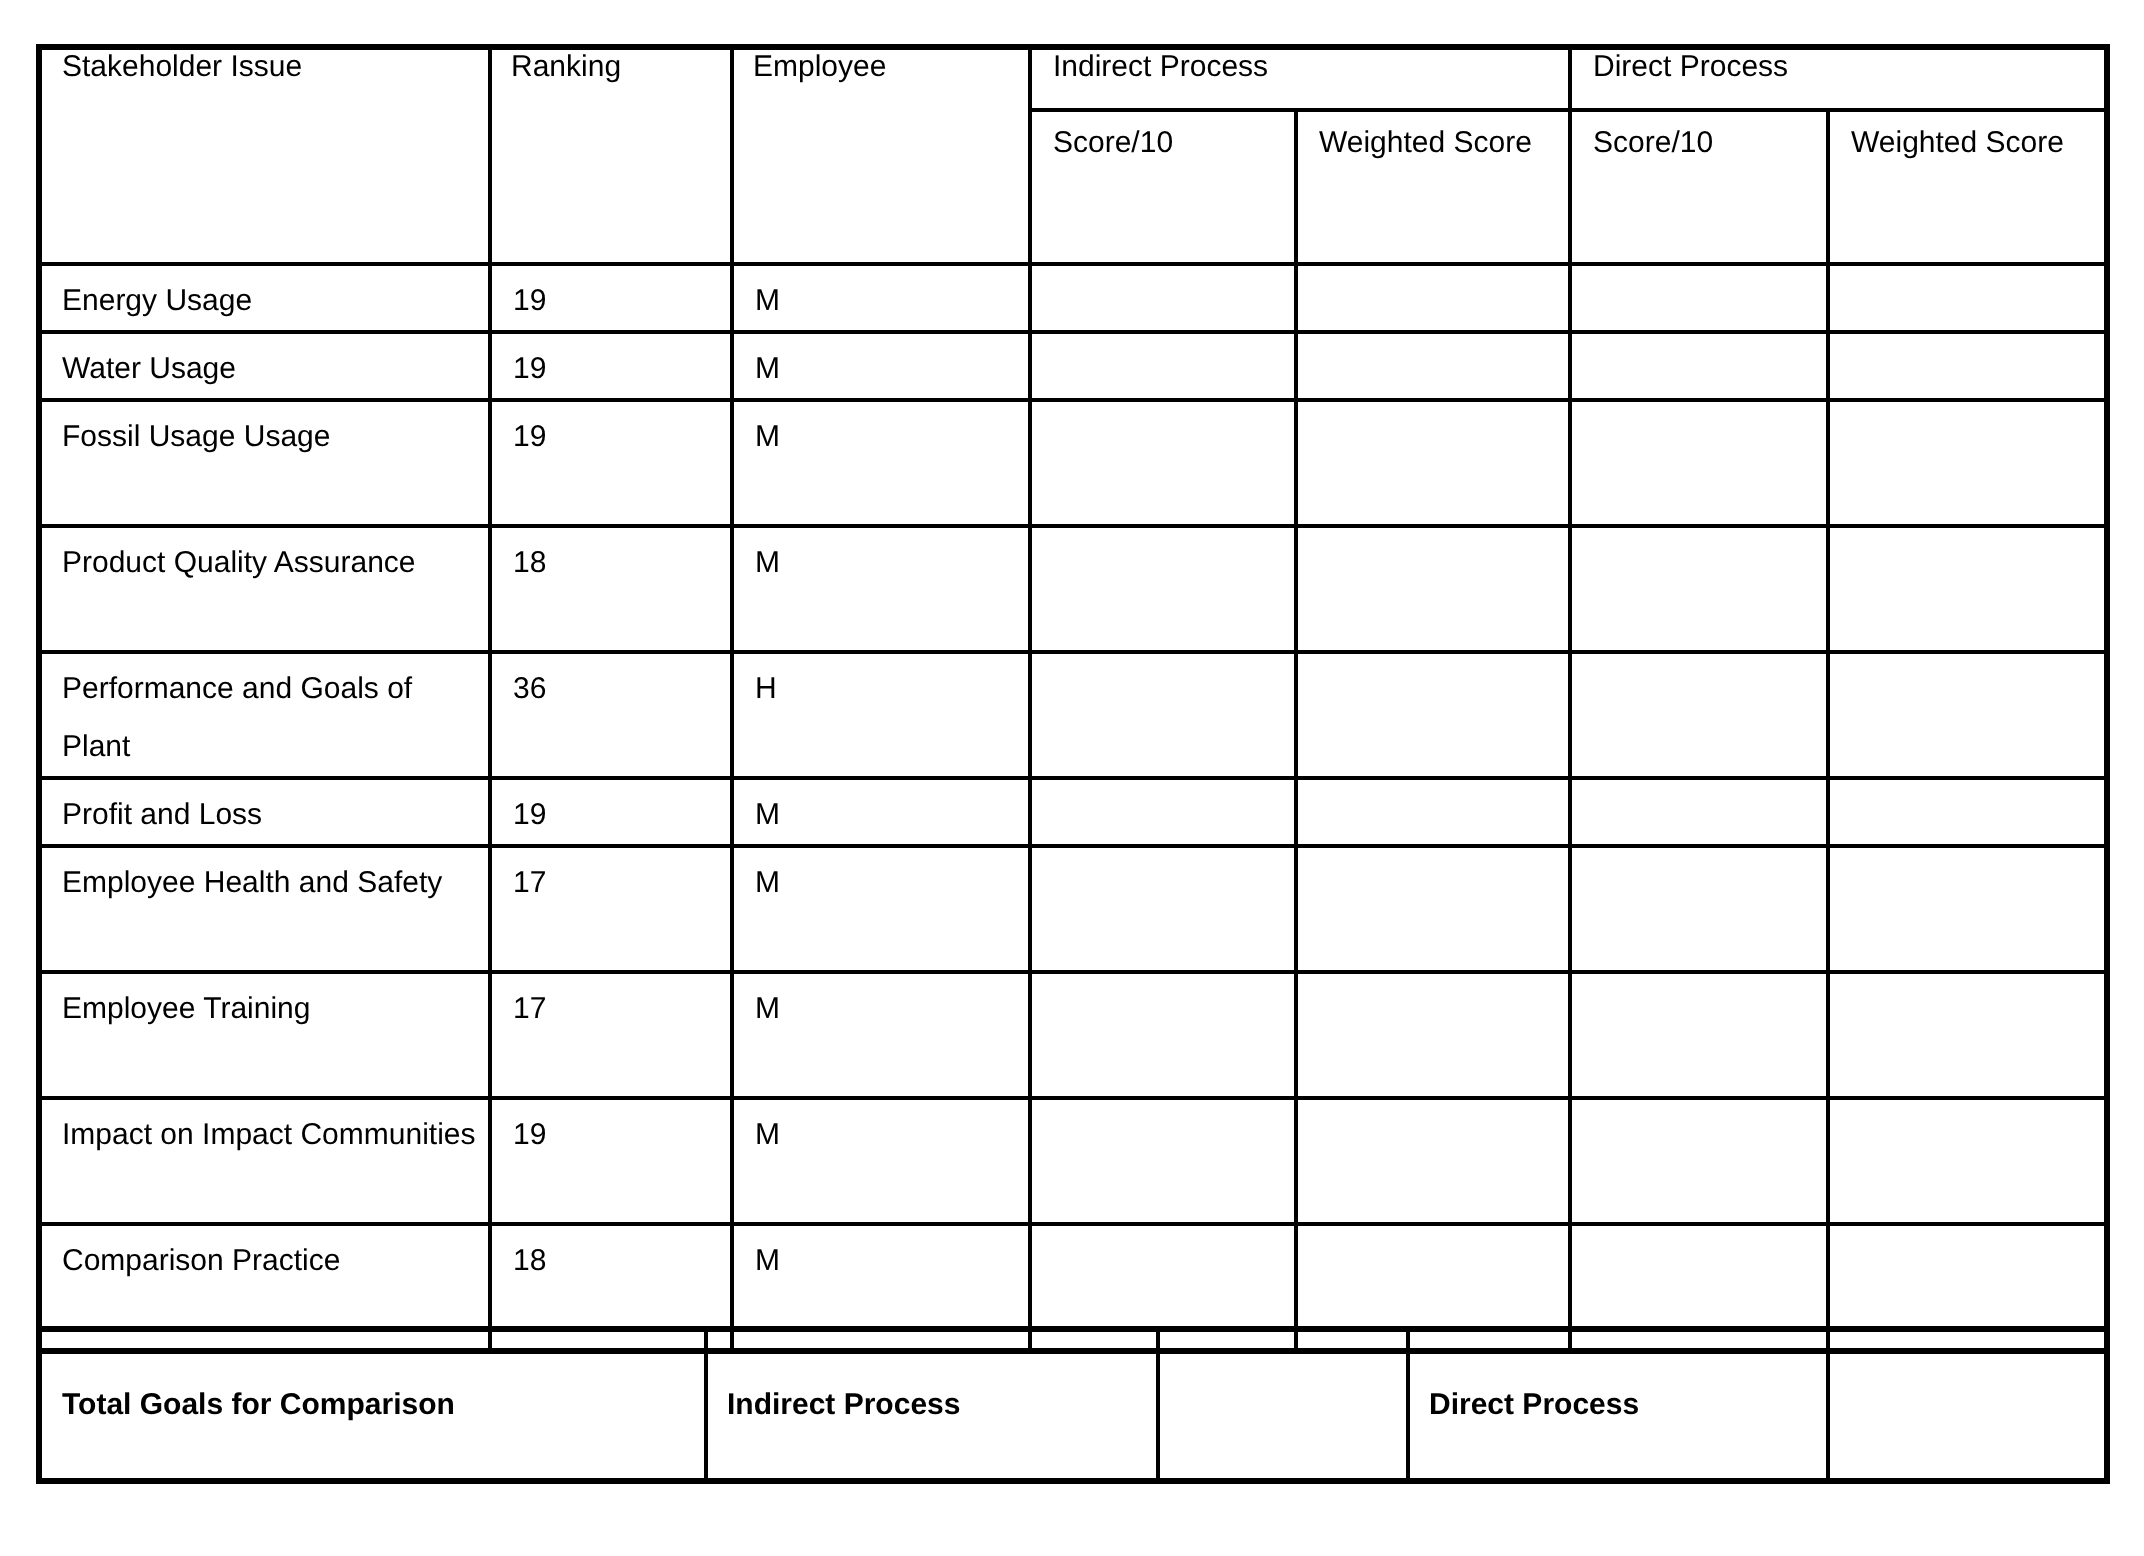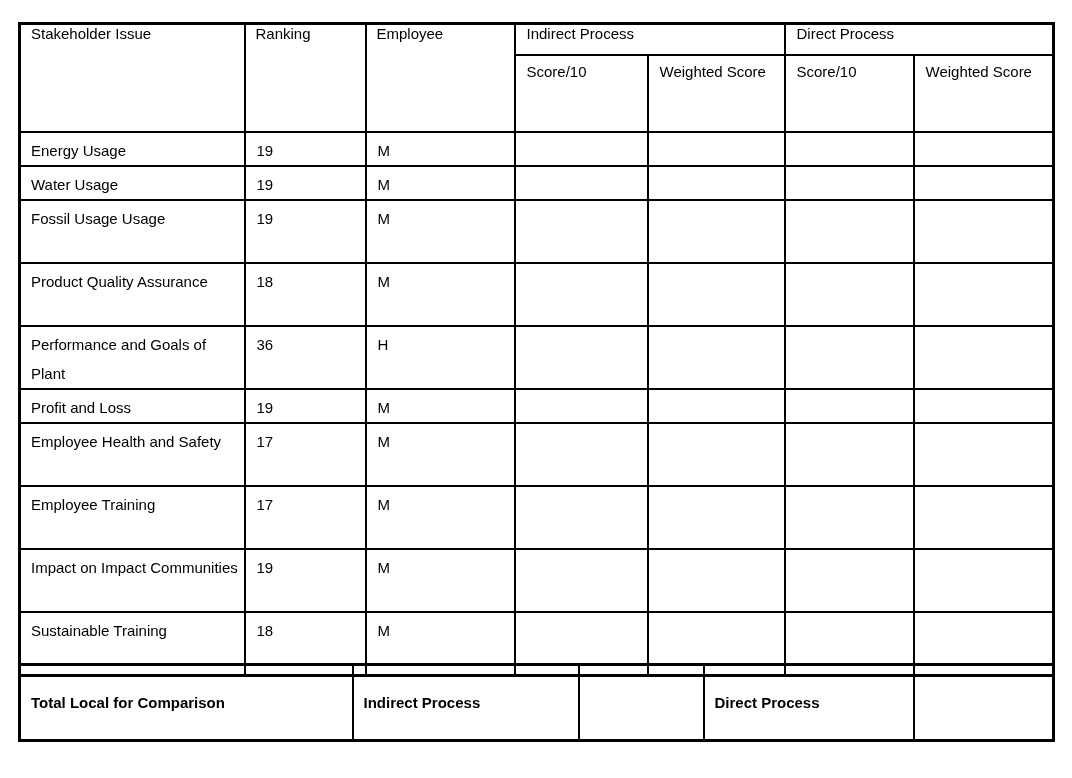--- a/index.html
+++ b/index.html
@@ -382,21 +382,21 @@
         <td class="data-cell">
             <div class="cell-pad"></div>
           </td>
         <td class="data-cell">
             <div class="cell-pad"></div>
           </td>
       </tr>
 
       <tr class="r-h63">
         <td class="data-cell">
-            <div class="cell-pad">Sustainable Training</div>
+            <div class="cell-pad">Comparison Practice</div>
           </td>
         <td class="data-cell num">
             <div class="cell-pad">18</div>
           </td>
         <td class="data-cell num">
             <div class="cell-pad">M</div>
           </td>
         <td class="data-cell">
             <div class="cell-pad"></div>
           </td>
@@ -418,21 +418,21 @@
     <colgroup>
       <col class="tcol-1">
         <col class="tcol-2">
         <col class="tcol-3">
         <col class="tcol-4">
         <col class="tcol-5">
     </colgroup>
     <tbody>
       <tr>
         <td>
-          <div class="cell-pad">Total Local for Comparison</div>
+          <div class="cell-pad">Total Goals for Comparison</div>
         </td>
         <td>
           <div class="cell-pad">Indirect Process</div>
         </td>
         <td>
           <div class="cell-pad"></div>
         </td>
         <td>
           <div class="cell-pad">Direct Process</div>
         </td>

